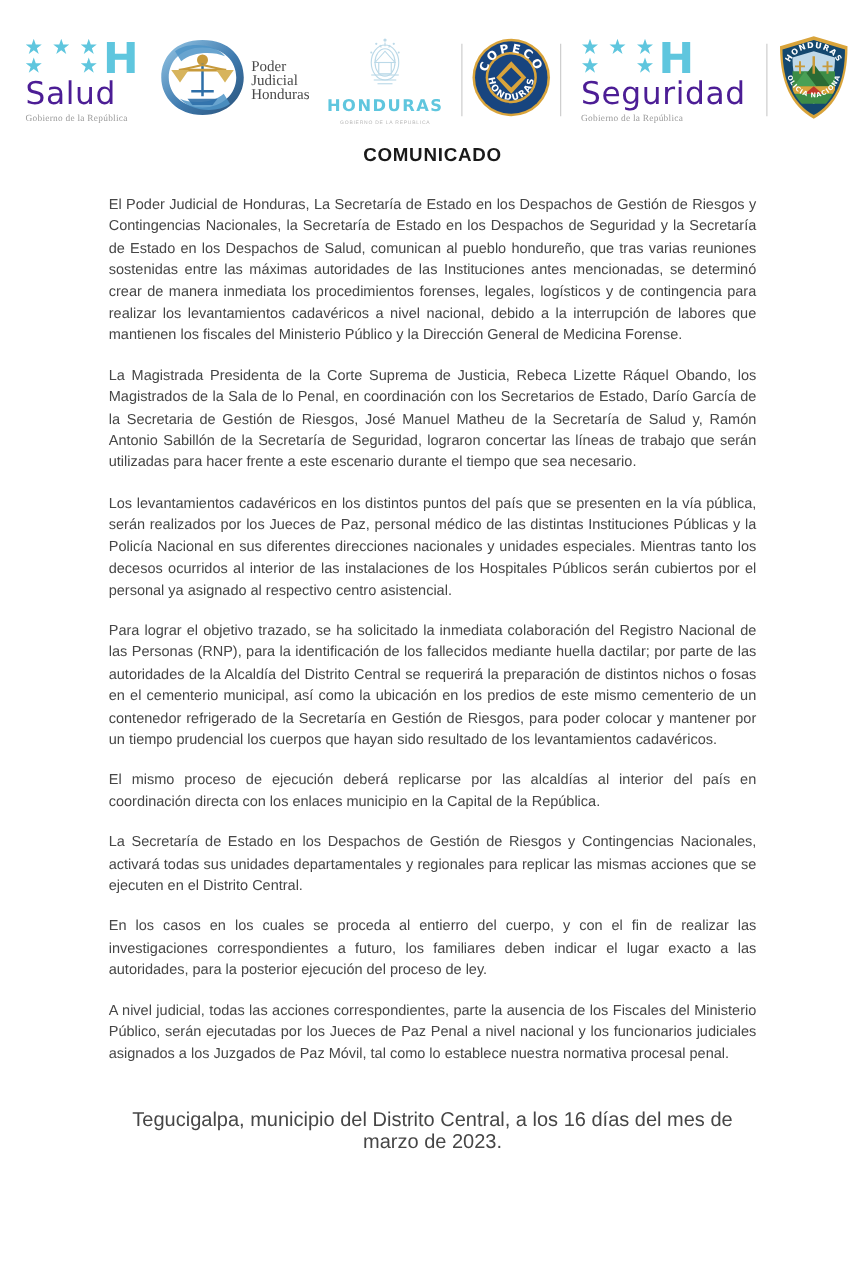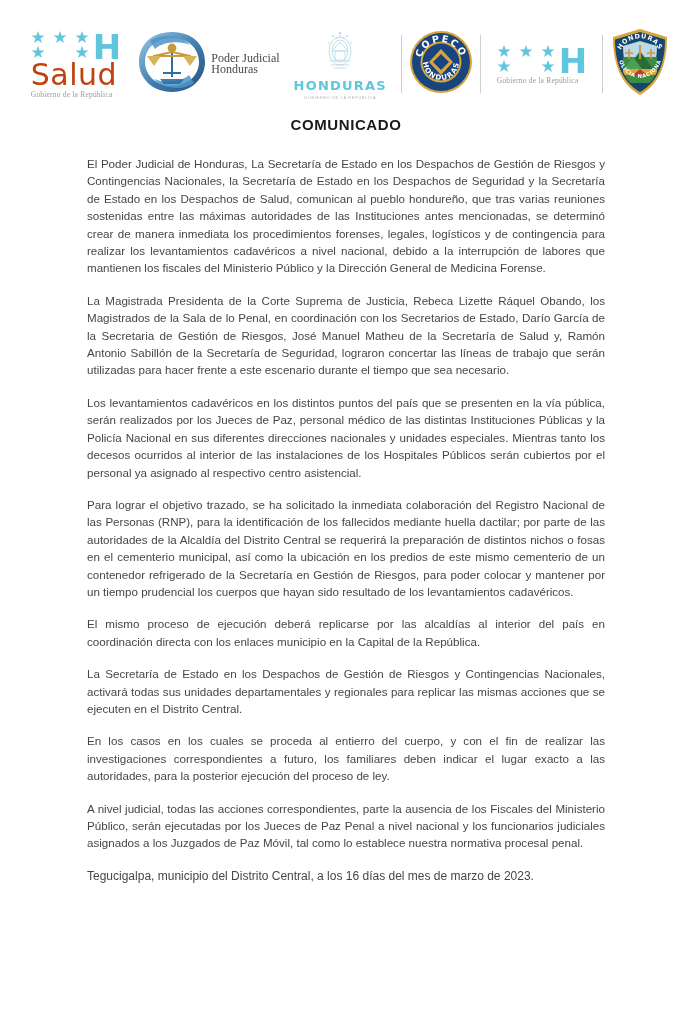--- a/index.html
+++ b/index.html
@@ -61,23 +61,23 @@
   .gov-h{
     font-family:"DejaVu Sans","Liberation Sans",sans-serif;
     font-weight:700;
     font-size:34px;
     line-height:26px;
     color:#5FC6DE;
     letter-spacing:-1px;
   }
   .gov-word{
     font-family:"DejaVu Sans","Liberation Sans",sans-serif;
-    font-size:30px;
+    font-size:25px;
     line-height:26px;
-    color:#c2410c;
+    color:#4c1d95;
     letter-spacing:0.5px;
     margin-top:2px;
   }
   .gov-sub{
     font-family:Liberation Serif, serif;
     font-size:7.5px;
     color:#9a9a9a;
     letter-spacing:0.2px;
     margin-top:2px;
   }
@@ -130,23 +130,23 @@
     font-size:11.6px;
     line-height:17.4px;
     color:#464646;
     margin:0 0 15px 0;
     hyphens:none;
   }
   .para:last-child{margin-bottom:0;}
 
   .footer{
     width:518px;
-    margin:16px auto 0 auto;
-    text-align:left;
-    font-size:12px;
+    margin:36px auto 0 auto;
+    text-align:center;
+    font-size:16px;
     line-height:17px;
     color:#464646;
   }
 </style>
 </head>
 <body>
 
 <div class="page">
 
   <div class="logo-strip">
@@ -268,20 +268,21 @@
                 <polygon points="7,1 8.6,5.6 13.4,5.6 9.5,8.5 11,13.1 7,10.2 3,13.1 4.5,8.5 0.6,5.6 5.4,5.6"></polygon>
                 <polygon points="29,1 30.6,5.6 35.4,5.6 31.5,8.5 33,13.1 29,10.2 25,13.1 26.5,8.5 22.6,5.6 27.4,5.6"></polygon>
                 <polygon points="51,1 52.6,5.6 57.4,5.6 53.5,8.5 55,13.1 51,10.2 47,13.1 48.5,8.5 44.6,5.6 49.4,5.6"></polygon>
                 <polygon points="7,16 8.6,20.6 13.4,20.6 9.5,23.5 11,28.1 7,25.2 3,28.1 4.5,23.5 0.6,20.6 5.4,20.6"></polygon>
                 <polygon points="51,16 52.6,20.6 57.4,20.6 53.5,23.5 55,28.1 51,25.2 47,28.1 48.5,23.5 44.6,20.6 49.4,20.6"></polygon>
               </g>
             </svg>
           </span>
           <span class="gov-h">H</span>
         </div>
+        <div class="gov-word">Seguridad</div>
         <div class="gov-sub">Gobierno de la República</div>
       </div>
     </div>
 
     <div class="divider"></div>
 
     <div class="logo-cell">
       <span>
         <svg width="62" height="70" viewBox="0 0 62 70">
           <defs>

